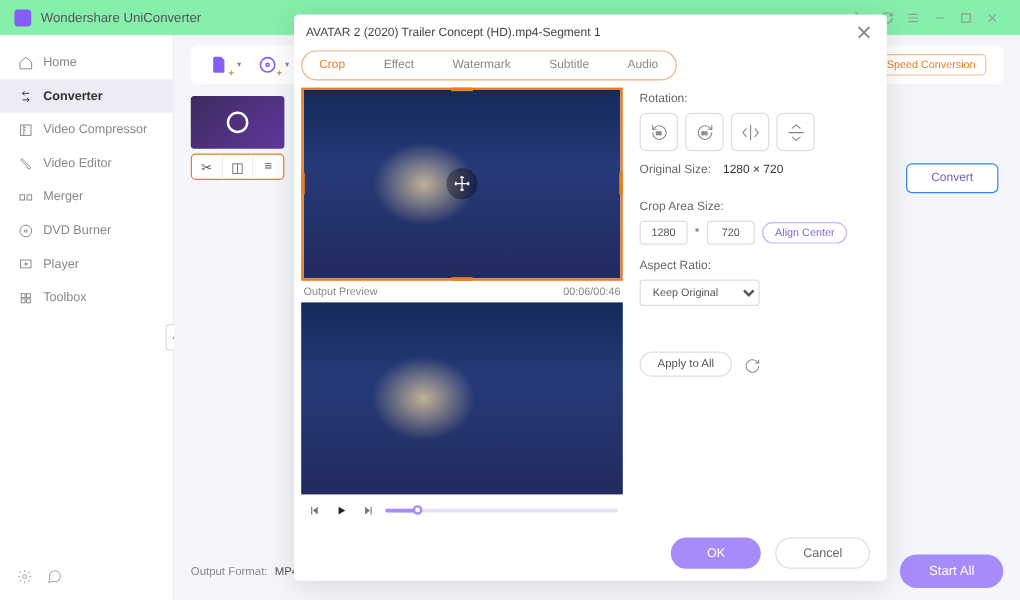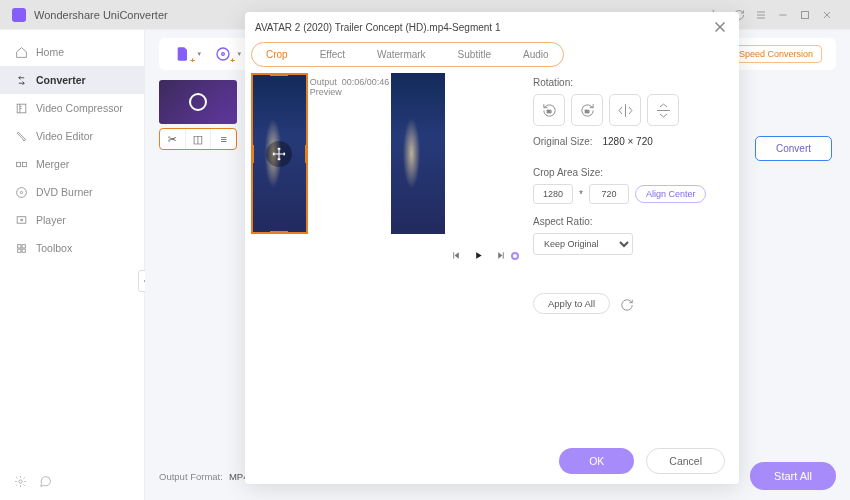--- a/index.html
+++ b/index.html
@@ -1,18 +1,18 @@
 <!DOCTYPE html>
 <html><head>
 <meta charset="utf-8">
 <style>
 * { margin: 0; padding: 0; box-sizing: border-box; font-family: -apple-system, BlinkMacSystemFont, "Segoe UI", Arial, sans-serif; }
 body { width: 850px; height: 500px; background: #f5f6fa; overflow: hidden; position: relative; }
 
-.titlebar { height: 30px; background: #e5e5e5; display: flex; align-items: center; padding: 2px 12px; border-bottom: 1px solid #eee; }
+.titlebar { height: 30px; background: #86efac; display: flex; align-items: center; padding: 2px 12px; border-bottom: 1px solid #eee; }
 .titlebar .logo { width: 14px; height: 14px; background: #845ef7; border-radius: 3px; margin-right: 8px; }
 .titlebar .appname { font-size: 11px; color: #555; flex: 1; }
 .titlebar .tctl { width: 22px; height: 30px; display: flex; align-items: center; justify-content: center; color: #999; cursor: pointer; }
 .titlebar svg { width: 12px; height: 12px; }
 
 .main { display: flex; height: 470px; }
 
 .sidebar { width: 145px; background: #fff; border-right: 1px solid #eee; padding-top: 8px; position: relative; }
 .nav-item { display: flex; align-items: center; height: 28px; padding: 0 14px; font-size: 10.5px; color: #888; cursor: pointer; }
 .nav-item.active { background: #ececf4; color: #333; font-weight: 600; }
@@ -47,21 +47,21 @@
 .modal { position: absolute; left: 245px; top: 12px; width: 494px; height: 472px; background: #fff; border-radius: 4px; box-shadow: 0 4px 24px rgba(0,0,0,.12); display: flex; flex-direction: column; }
 .modal-head { display: flex; align-items: center; padding: 6px 10px; }
 .modal-title { flex: 1; font-size: 10px; color: #444; }
 .modal-close { width: 18px; height: 18px; display: flex; align-items: center; justify-content: center; cursor: pointer; color: #888; }
 .tabs-wrap { padding: 0 6px; }
 .tabs { display: flex; gap: 20px; padding: 4px 8px; border: 1px solid #f1b27a; border-radius: 14px; width: fit-content; }
 .tab { font-size: 10px; color: #888; cursor: pointer; padding: 2px 6px; }
 .tab.active { color: #e67e22; }
 
 .modal-body { display: flex; flex: 1; padding: 6px 10px 0 6px; gap: 14px; overflow: hidden; }
-.preview-col { width: 268px; display: flex; flex-direction: row; }
+.preview-col { width: 268px; display: flex; flex-direction: column; }
 .crop-view { width: 268px; height: 161px; border: 2px solid #e67e22; position: relative; background: linear-gradient(180deg,#0a1a3a,#1e2b5e 40%,#1a1a40); }
 .crop-view .face { position: absolute; inset: 0; background: radial-gradient(ellipse 38% 52% at 38% 50%, #d8c070 0%, #0a1530 42%), radial-gradient(ellipse 38% 52% at 62% 50%, #d8c070 0%, #0a1530 42%), linear-gradient(180deg,#18357a,#2a3aa8 55%,#12206a); mix-blend-mode: screen; opacity: .85; }
 .crop-handle { position: absolute; background: #e67e22; }
 .ch-t { top: -2px; left: 50%; width: 18px; height: 3px; transform: translateX(-50%); }
 .ch-b { bottom: -2px; left: 50%; width: 18px; height: 3px; transform: translateX(-50%); }
 .ch-l { left: -2px; top: 50%; width: 3px; height: 18px; transform: translateY(-50%); }
 .ch-r { right: -2px; top: 50%; width: 3px; height: 18px; transform: translateY(-50%); }
 .move-icon { position: absolute; top: 50%; left: 50%; width: 26px; height: 26px; background: rgba(0,0,0,.35); border-radius: 50%; transform: translate(-50%,-50%); display: flex; align-items: center; justify-content: center; }
 .move-icon svg { width: 16px; height: 16px; stroke: #fff; fill: none; stroke-width: 1.6; }
 

